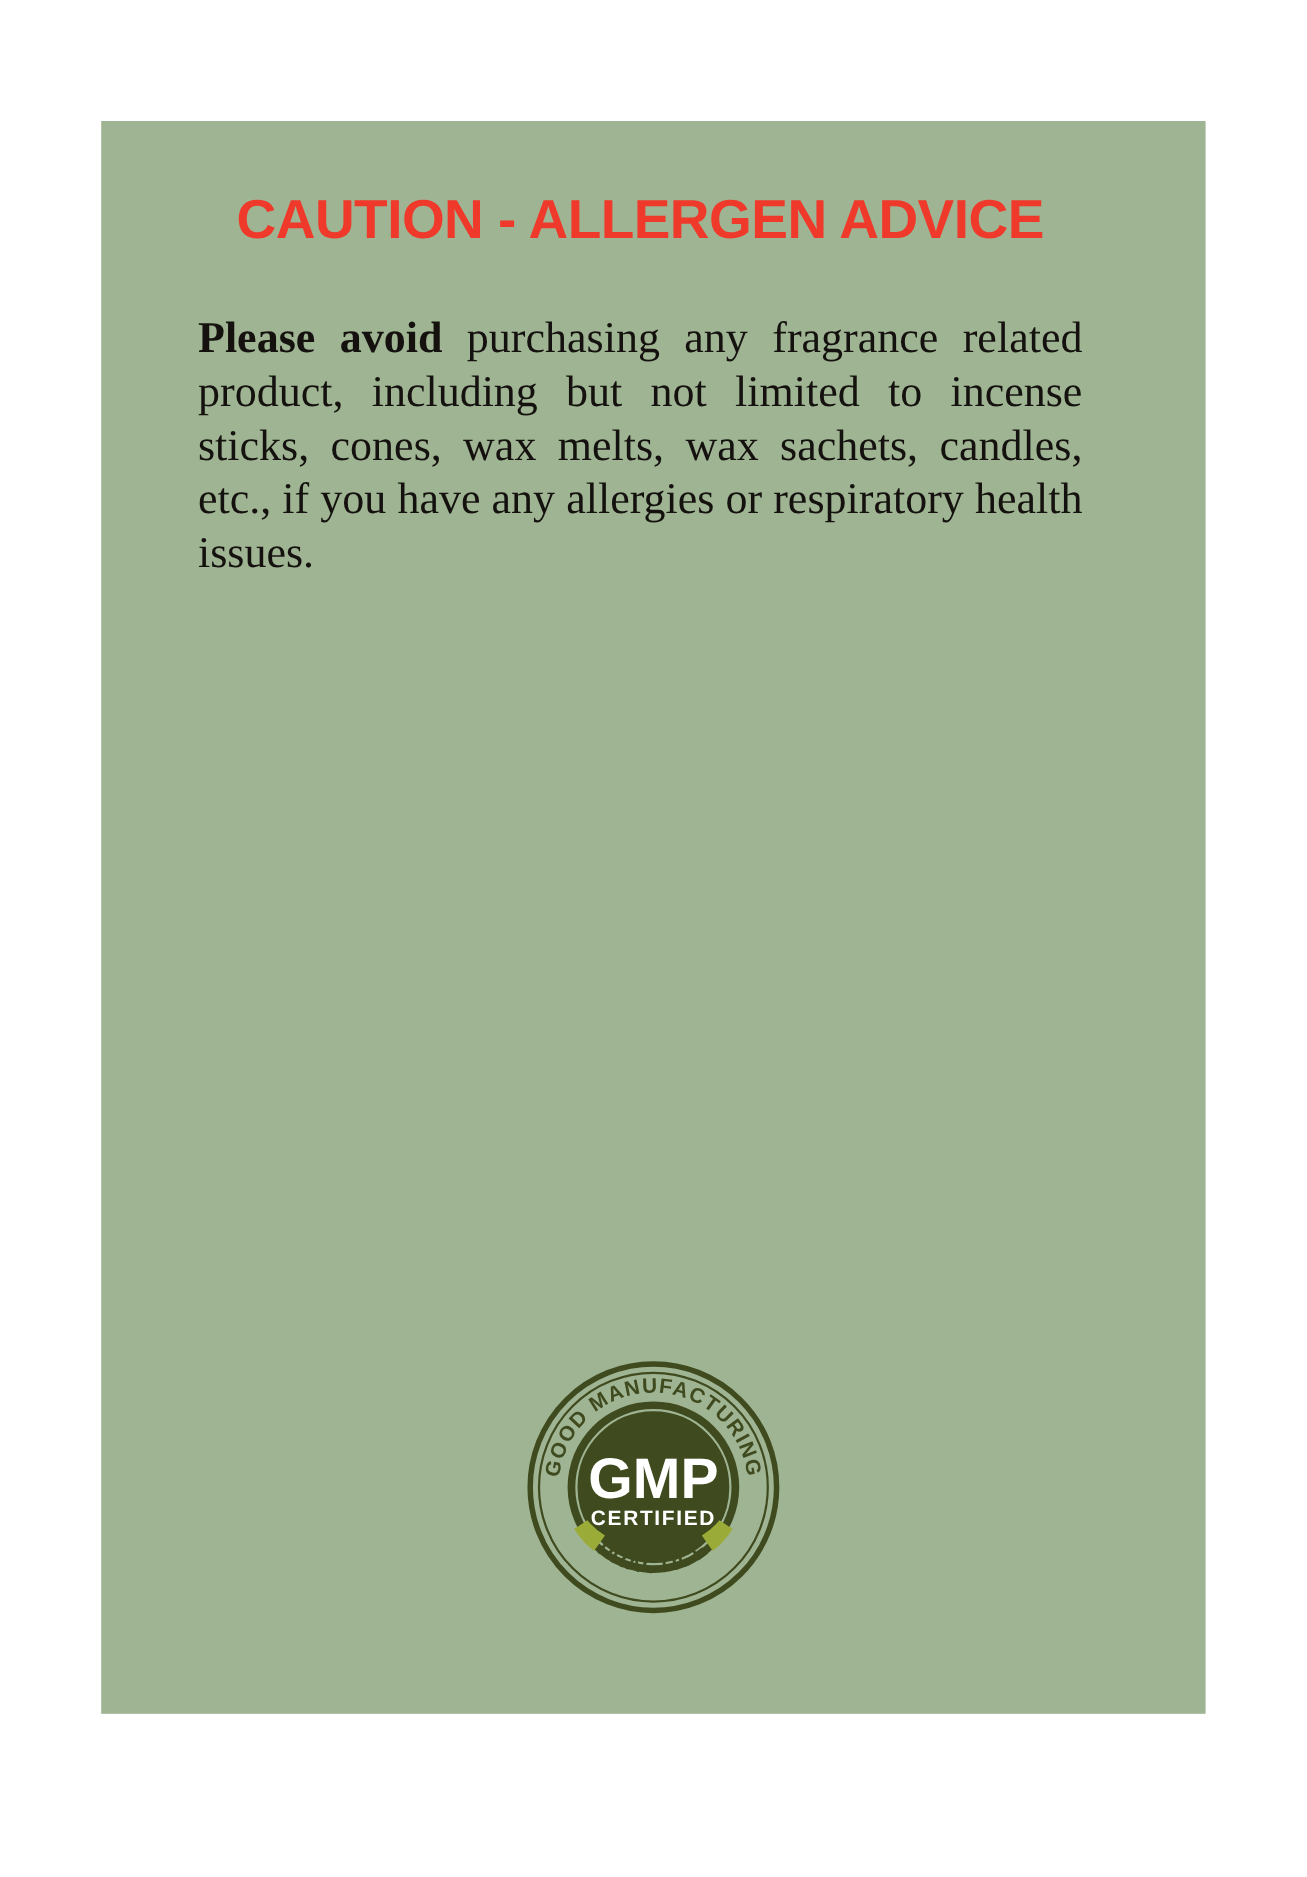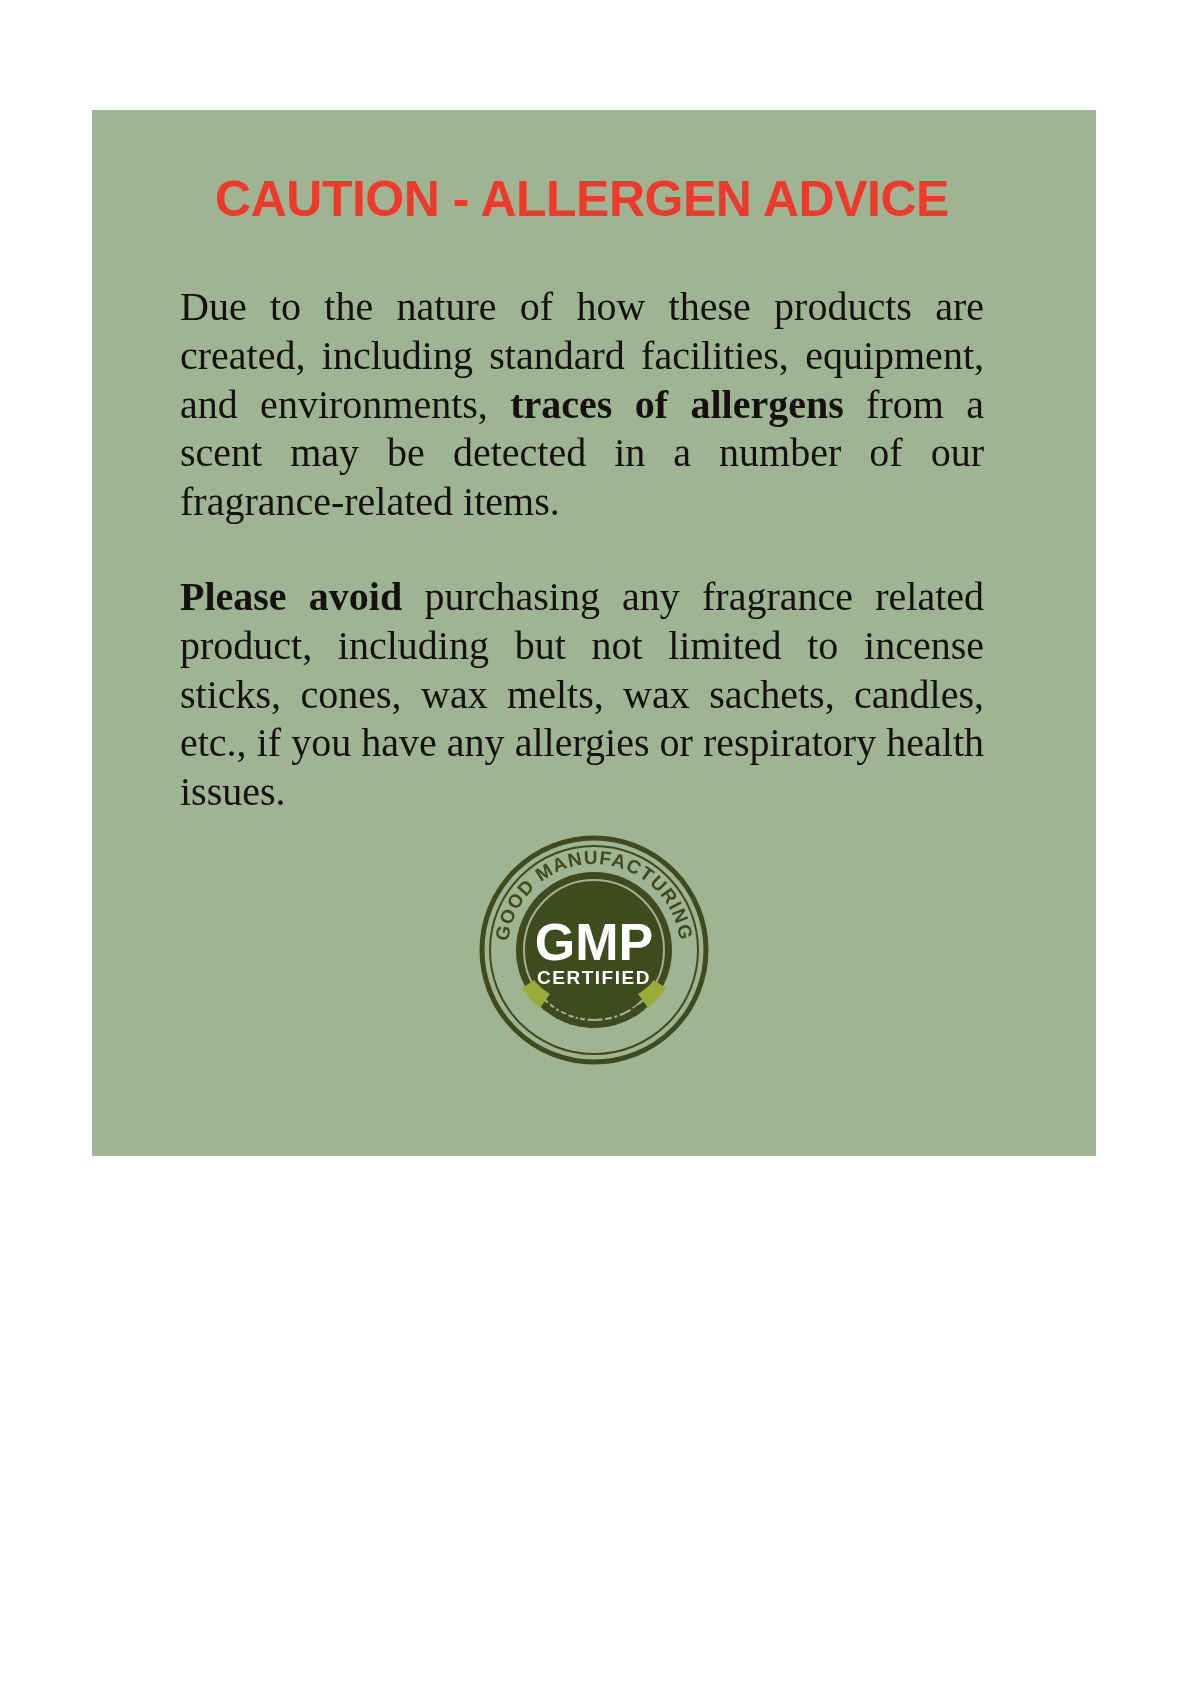--- a/index.html
+++ b/index.html
@@ -17,21 +17,21 @@
     position: relative;
     width: 1188px;
     height: 1706px;
     background: #ffffff;
   }
   .card {
     position: absolute;
     left: 92px;
     top: 110px;
     width: 1004px;
-    height: 1046px;
+    height: 1448px;
     background: #9fb492;
     box-sizing: border-box;
     padding: 50px 112px 0 88px;
   }
   .title {
     font-family: "Liberation Sans", sans-serif;
     font-weight: bold;
     color: #ef3a2b;
     font-size: 50px;
     letter-spacing: -0.5px;
@@ -83,21 +83,20 @@
 
 <div class="page">
 
   <div class="card">
 
     <h1 class="title">CAUTION - ALLERGEN ADVICE</h1>
 
     <div class="body-block">
 
 
-      <p class="para"><span>Due to the nature of how these products are created, including standard facilities, equipment, and environments, </span><span class="b">traces of allergens</span><span> from a scent may be detected in a number of our fragrance-related items.</span></p>
 
       <p class="para last"><span class="b">Please avoid</span><span> purchasing any fragrance related product, including but not limited to incense sticks, cones, wax melts, wax sachets, candles, etc., if you have any allergies or respiratory health issues.</span></p>
 
     </div>
 
     <div class="seal-wrap">
       <div class="seal">
         <svg width="236" height="236" viewBox="0 0 236 236" xmlns="http://www.w3.org/2000/svg" aria-hidden="true">
           <defs>
             <path id="arcTop" d="M 32 118 A 86 86 0 0 1 204 118"></path>

